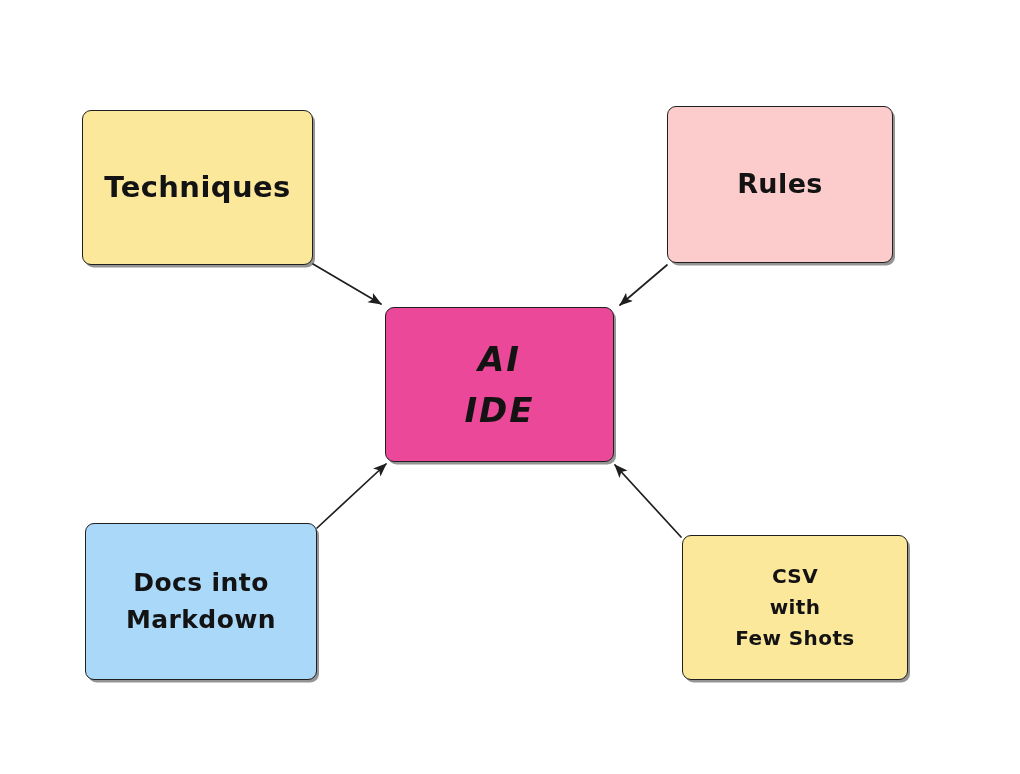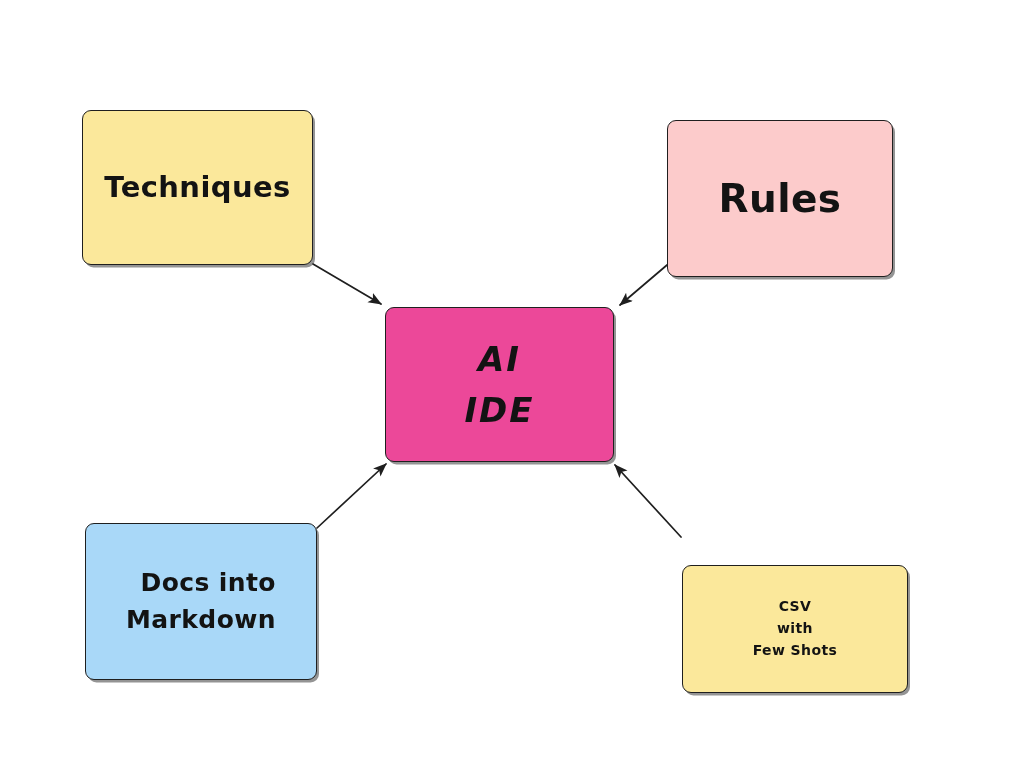--- a/index.html
+++ b/index.html
@@ -44,48 +44,46 @@
     top: 110px;
     width: 231px;
     height: 155px;
     font-size: 29px;
   }
   #node-rules {
     left: 667px;
     top: 106px;
     width: 226px;
     height: 157px;
-    font-size: 39px;
-    margin-top: 14px;
+    font-size: 27px;
   }
   #node-ai-ide {
     left: 385px;
     top: 307px;
     width: 229px;
     height: 155px;
     font-size: 34px;
     font-style: italic;
     letter-spacing: 2px;
     line-height: 1.5;
   }
   #node-docs-into-markdown {
     left: 85px;
     top: 523px;
     width: 232px;
     height: 157px;
     font-size: 25px;
     line-height: 1.45;
-    text-align: right;
   }
   #node-csv-with-few-shots {
     left: 682px;
-    top: 565px;
+    top: 535px;
     width: 226px;
-    height: 128px;
-    font-size: 14px;
+    height: 145px;
+    font-size: 20px;
     line-height: 1.55;
   }
 </style>
 </head>
 <body>
 
 <div id="canvas" style="background: rgb(255, 255, 255);">
 
   <svg id="edges" viewBox="0 0 1020 774" xmlns="http://www.w3.org/2000/svg">
     <defs>

